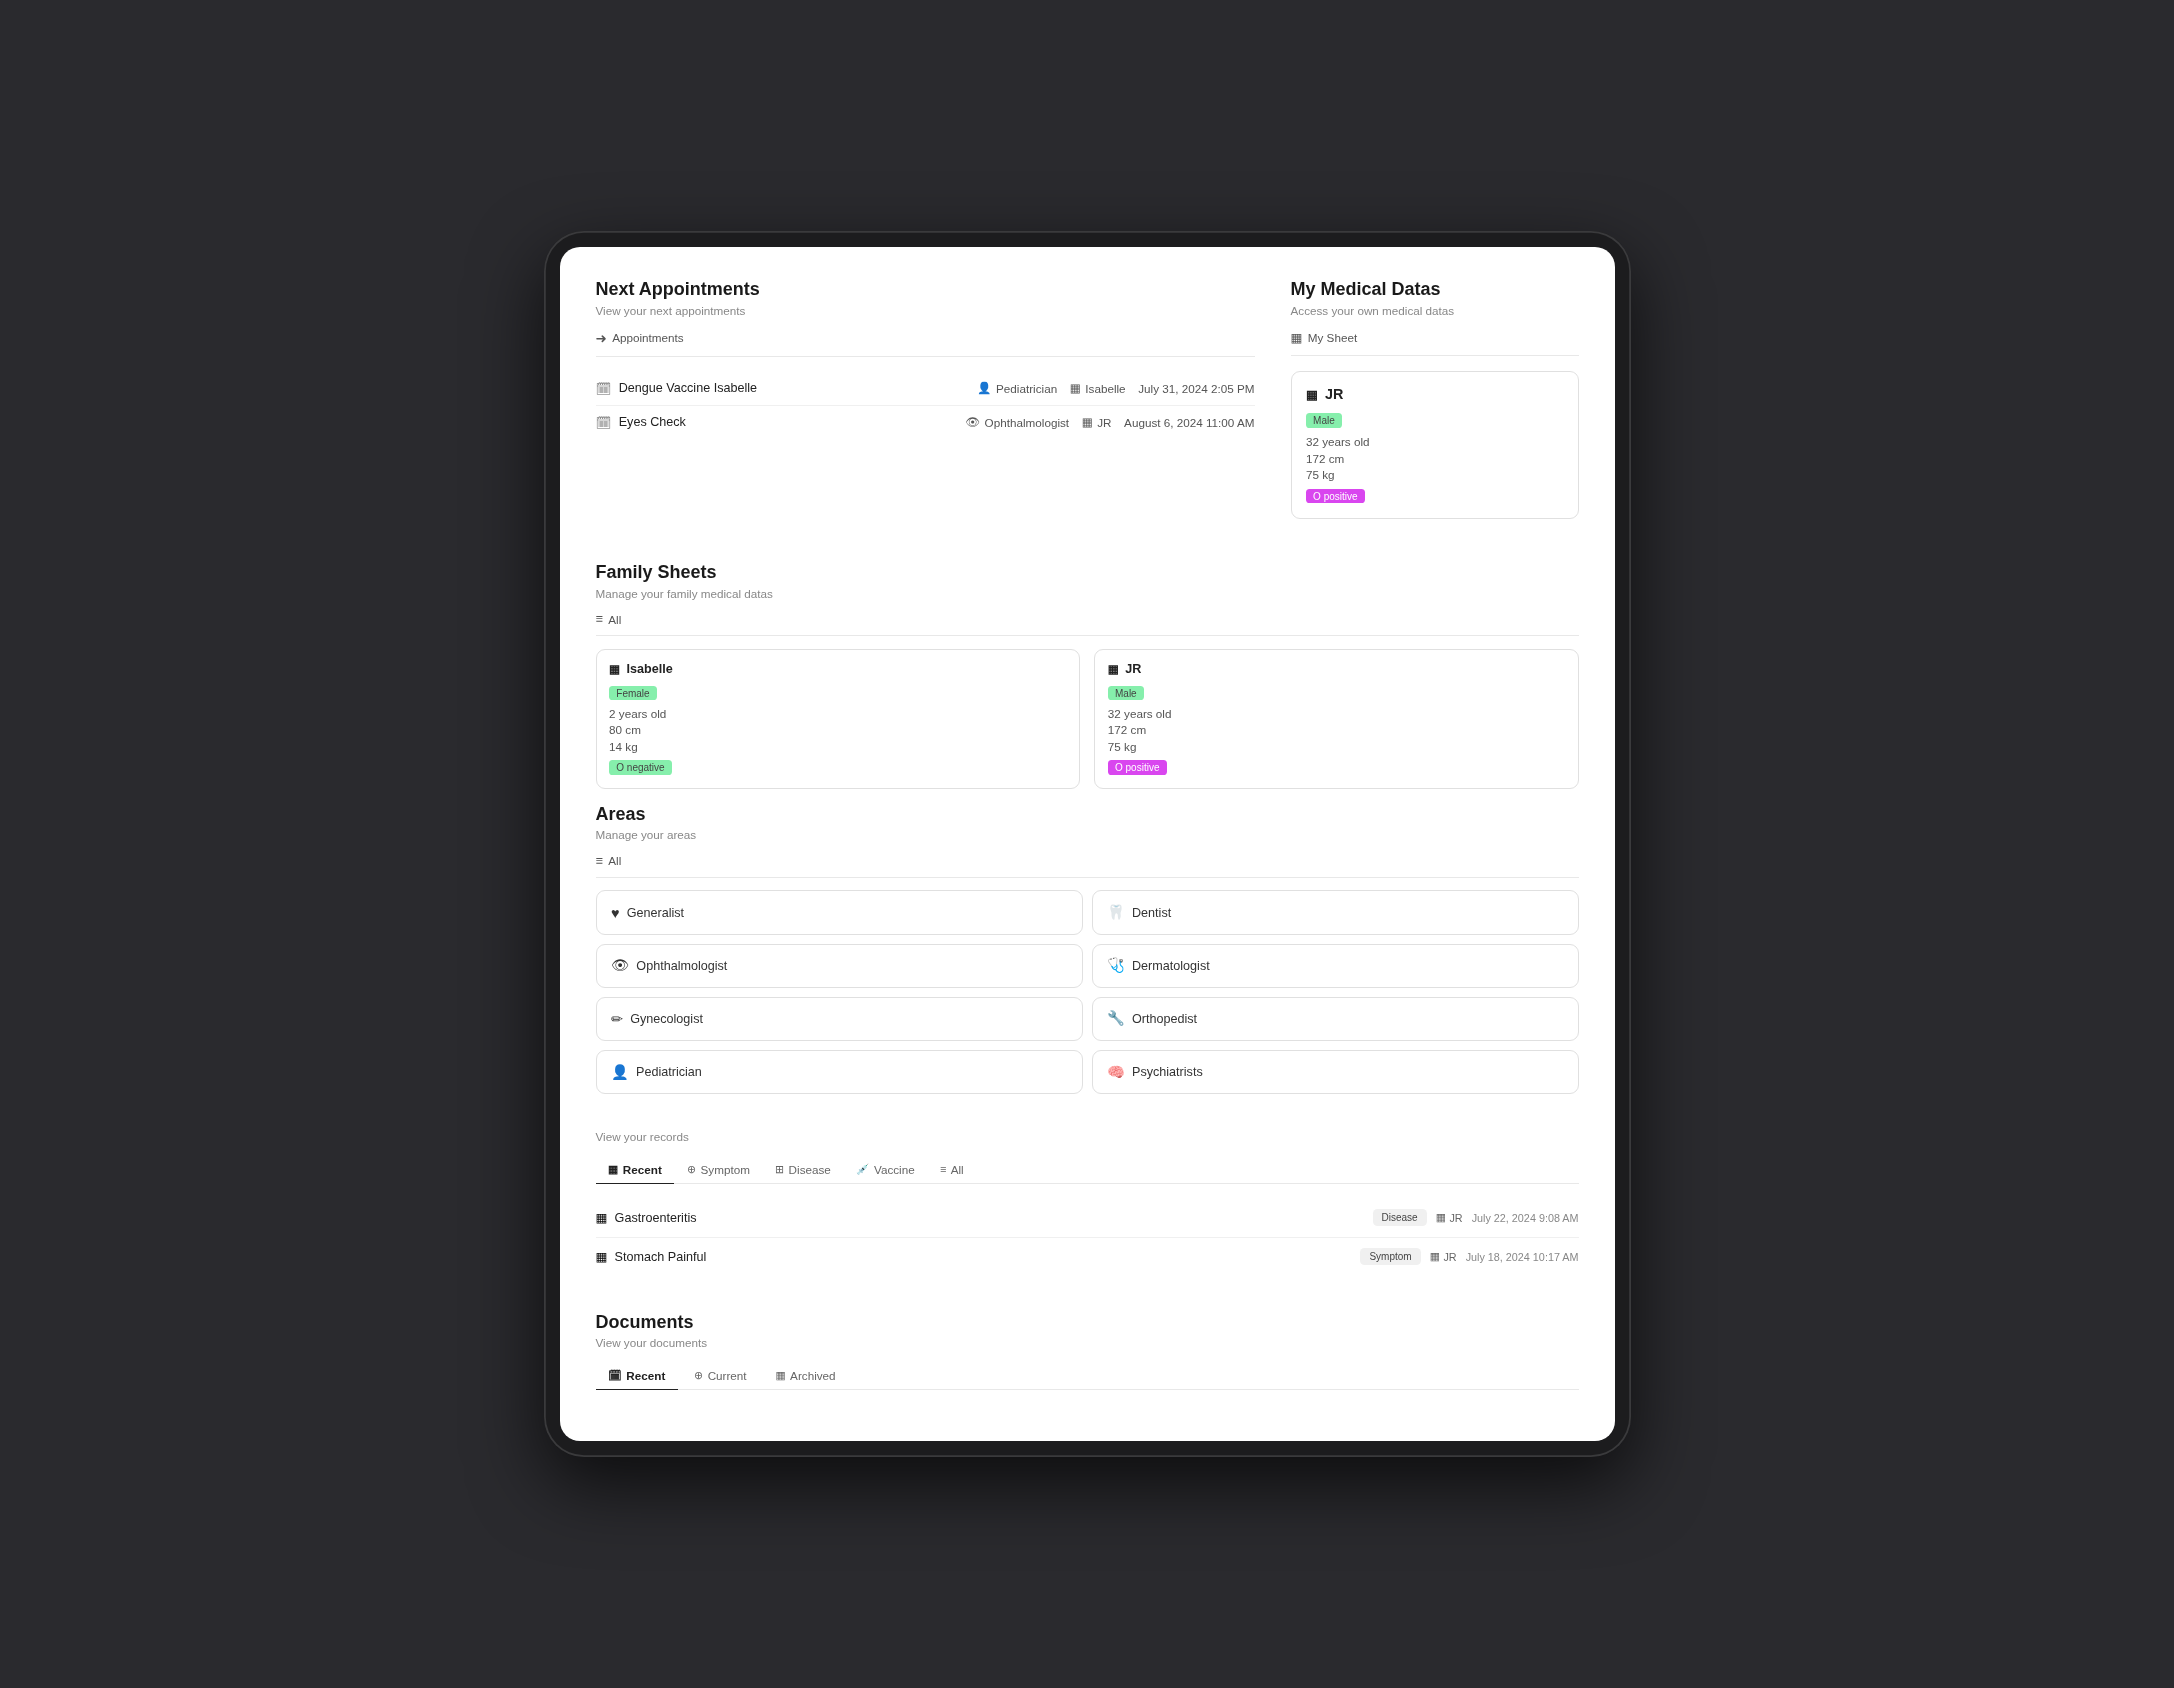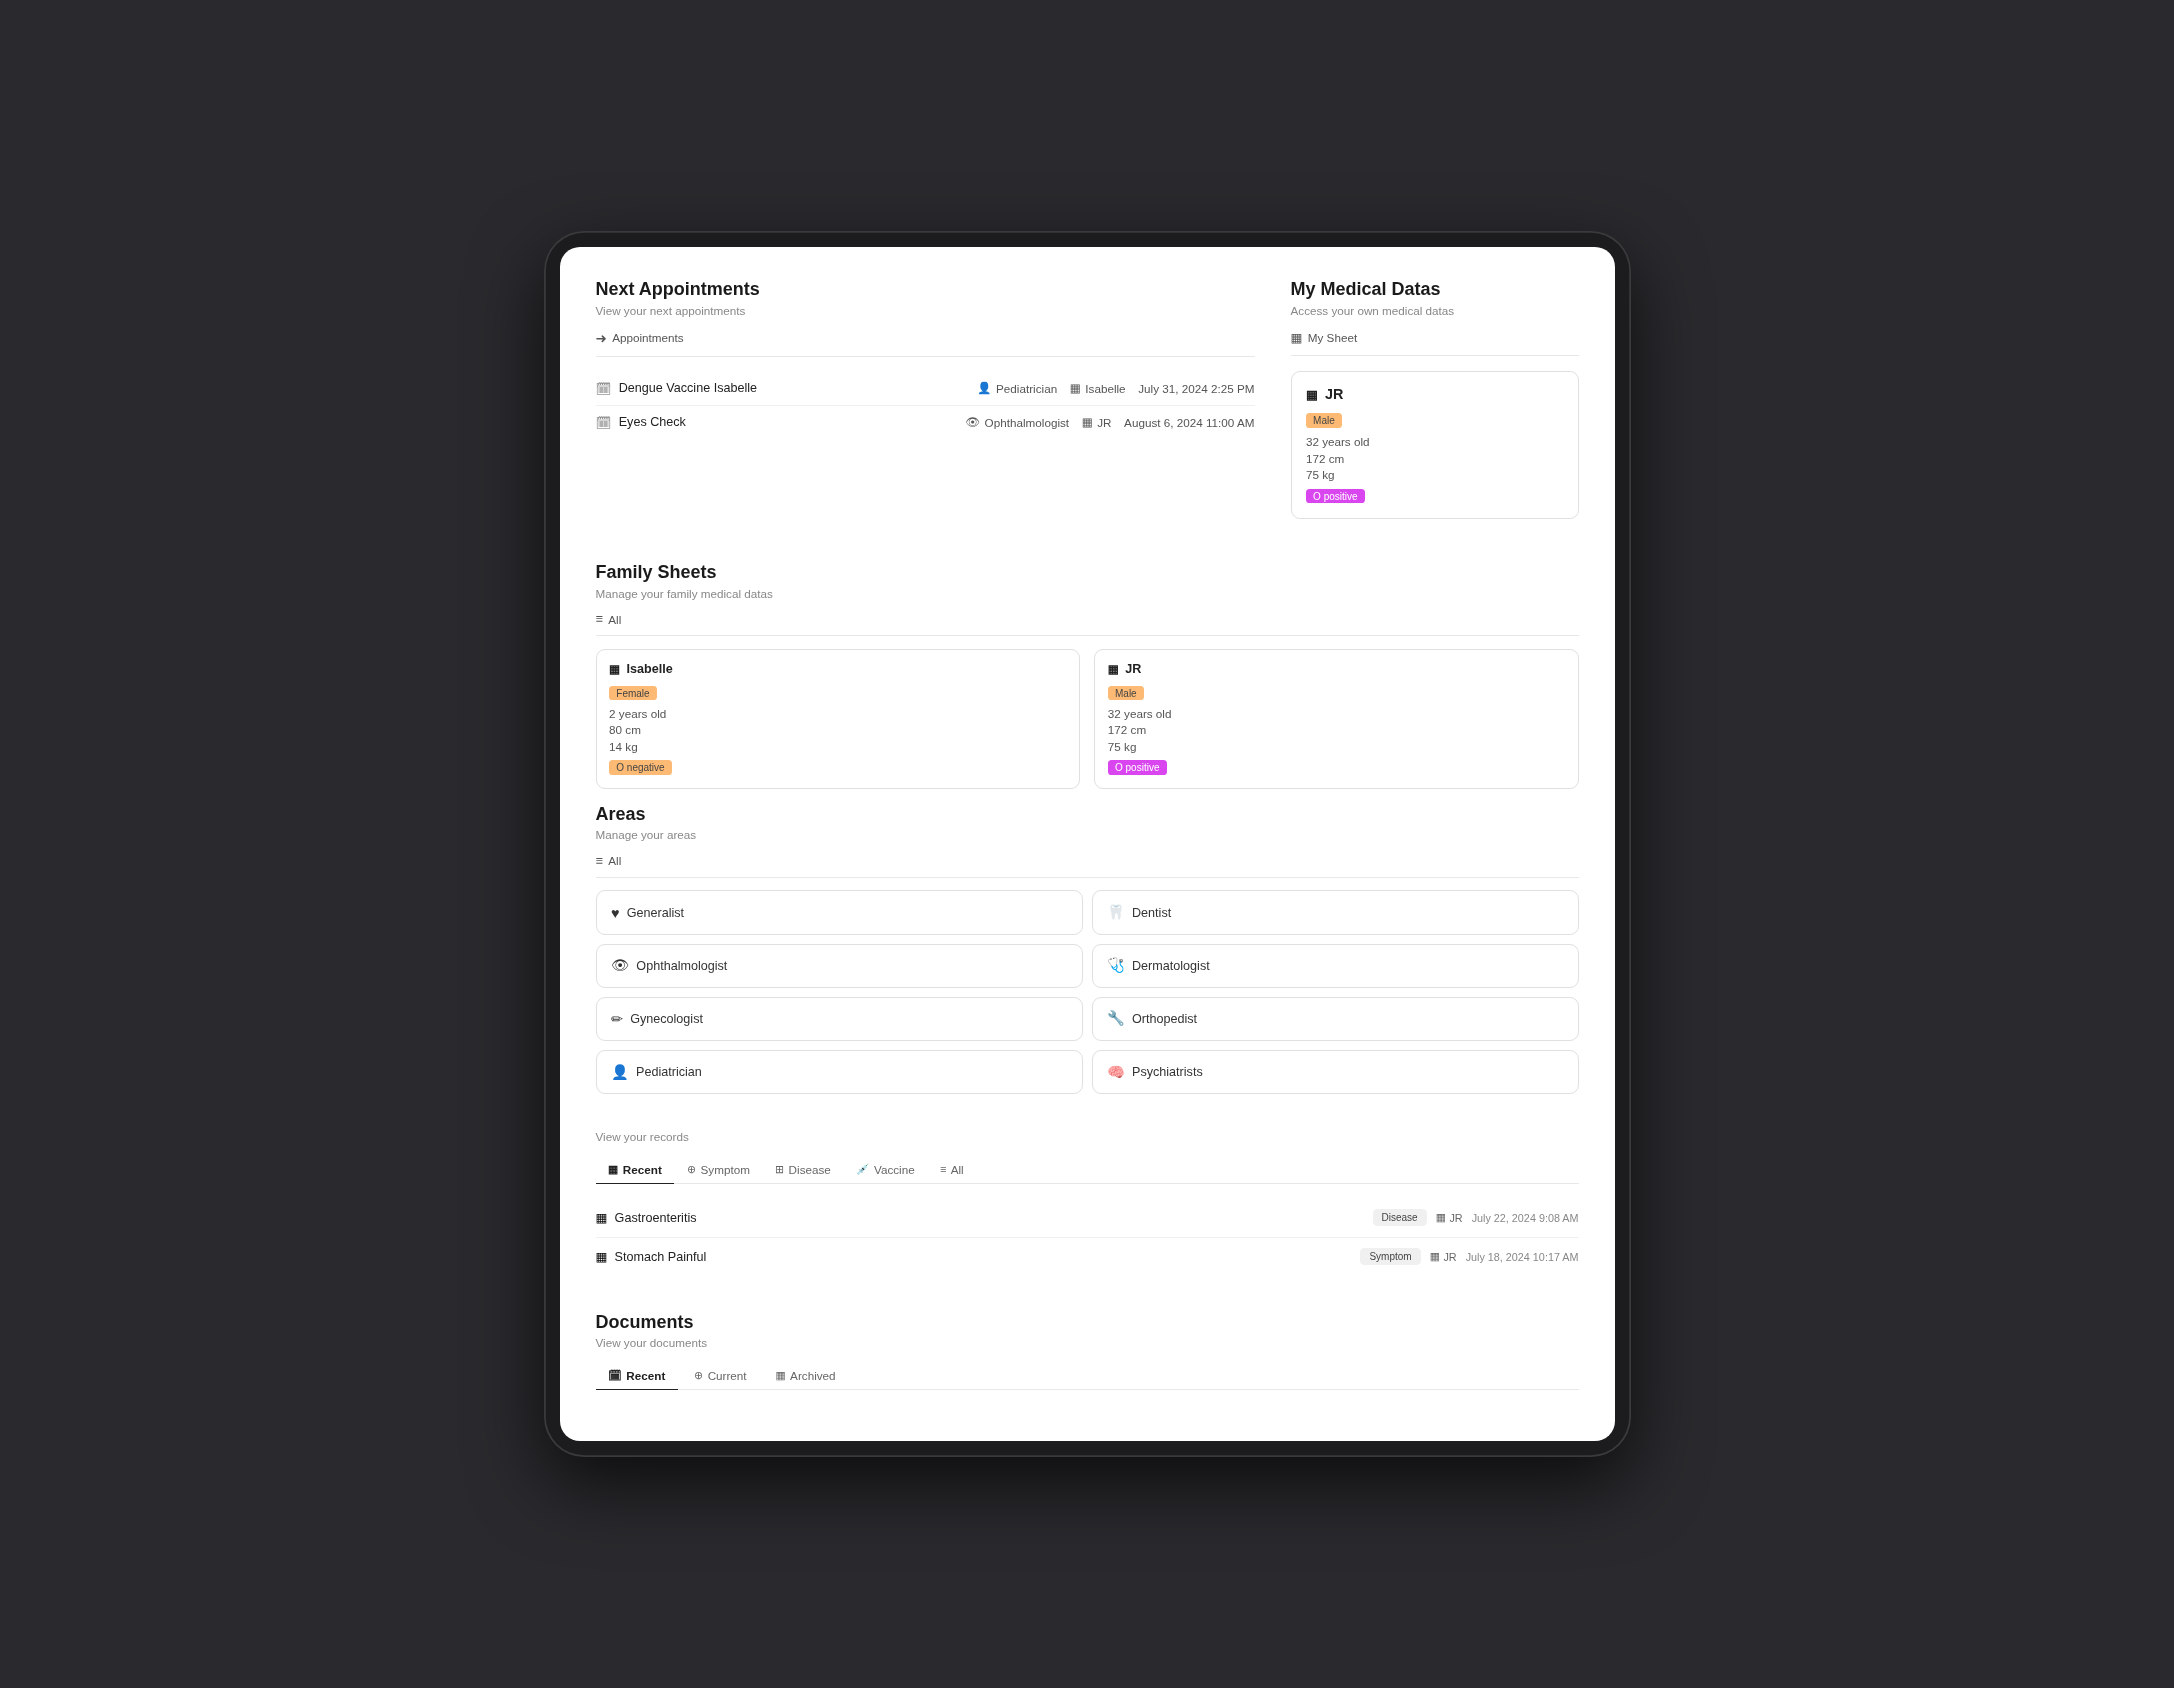--- a/index.html
+++ b/index.html
@@ -131,21 +131,21 @@
       font-weight: 600;
       color: #222;
       display: flex;
       align-items: center;
       gap: 7.2px;
       margin-bottom: 9px;
     }
 
     .badge {
       display: inline-block;
-      background: #fdba74;
+      background: #86efac;
       color: #444;
       font-size: 10px;
       padding: 1.8px 7.2px;
       border-radius: 3.6px;
       margin-right: 3.6px;
     }
 
     .badge-dark {
       background: #d946ef;
       color: #fff;
@@ -338,21 +338,21 @@
             </div>
             <div class="appt-right">
               <span class="specialist">
                 <span style="font-size:11.7px;">👤</span>
                 <span>Pediatrician</span>
               </span>
               <span class="person">
                 <span style="font-size:11.7px;">▦</span>
                 <span>Isabelle</span>
               </span>
-              <span>July 31, 2024 2:25 PM</span>
+              <span>July 31, 2024 2:05 PM</span>
             </div>
           </div>
 
           <div class="appointment-row">
             <div class="appt-left">
               <span class="appt-icon">🗓</span>
               <span class="appt-title">Eyes Check</span>
             </div>
             <div class="appt-right">
               <span class="specialist">

